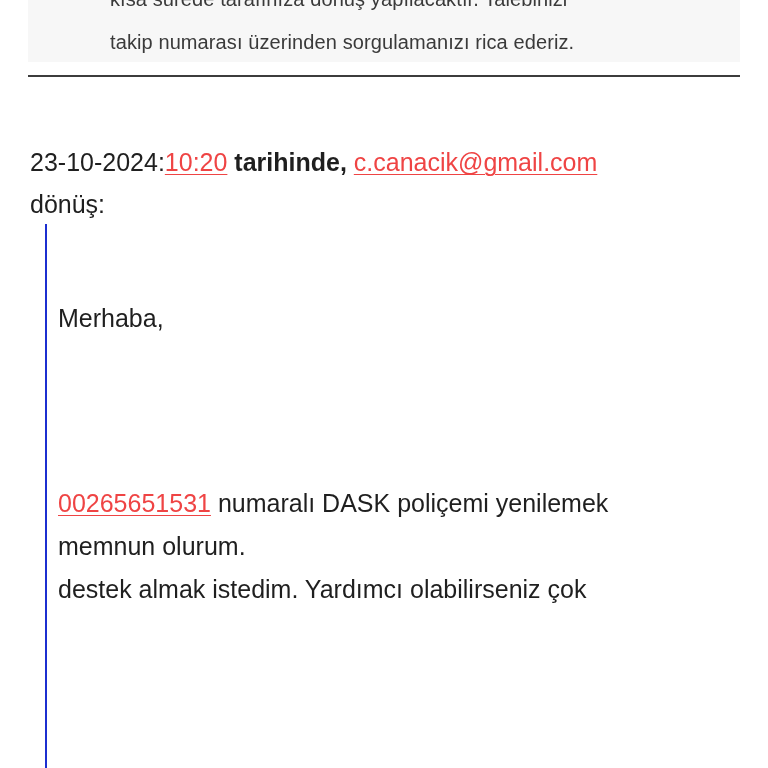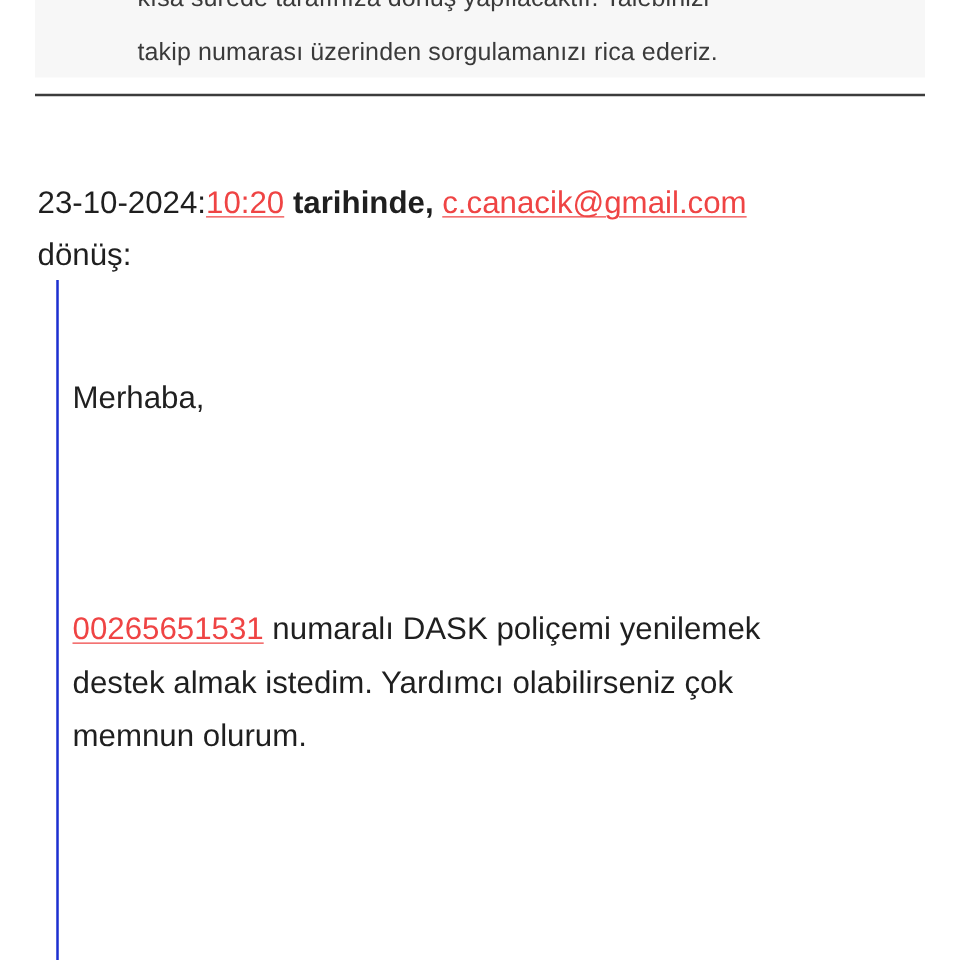--- a/index.html
+++ b/index.html
@@ -26,15 +26,15 @@
   <span>23-10-2024:</span><a class="link">10:20</a><span style="white-space:pre;font-weight:bold;"> tarihinde, </span><a class="link">c.canacik@gmail.com</a><br>
   <span>dönüş:</span>
 </div>
 
 <div class="quote-bar"></div>
 
 <div class="quote-body" style="top:277px;margin-top:20px;">Merhaba,</div>
 
 <div class="quote-body" style="top:482px;">
   <div><a class="link">00265651531</a><span style="white-space:pre;"> numaralı DASK poliçemi yenilemek</span></div>
+  <div>memnun olurum.</div>
   <div>destek almak istedim. Yardımcı olabilirseniz çok</div>
-  <div>memnun olurum.</div>
 </div>
 
 </body></html>

